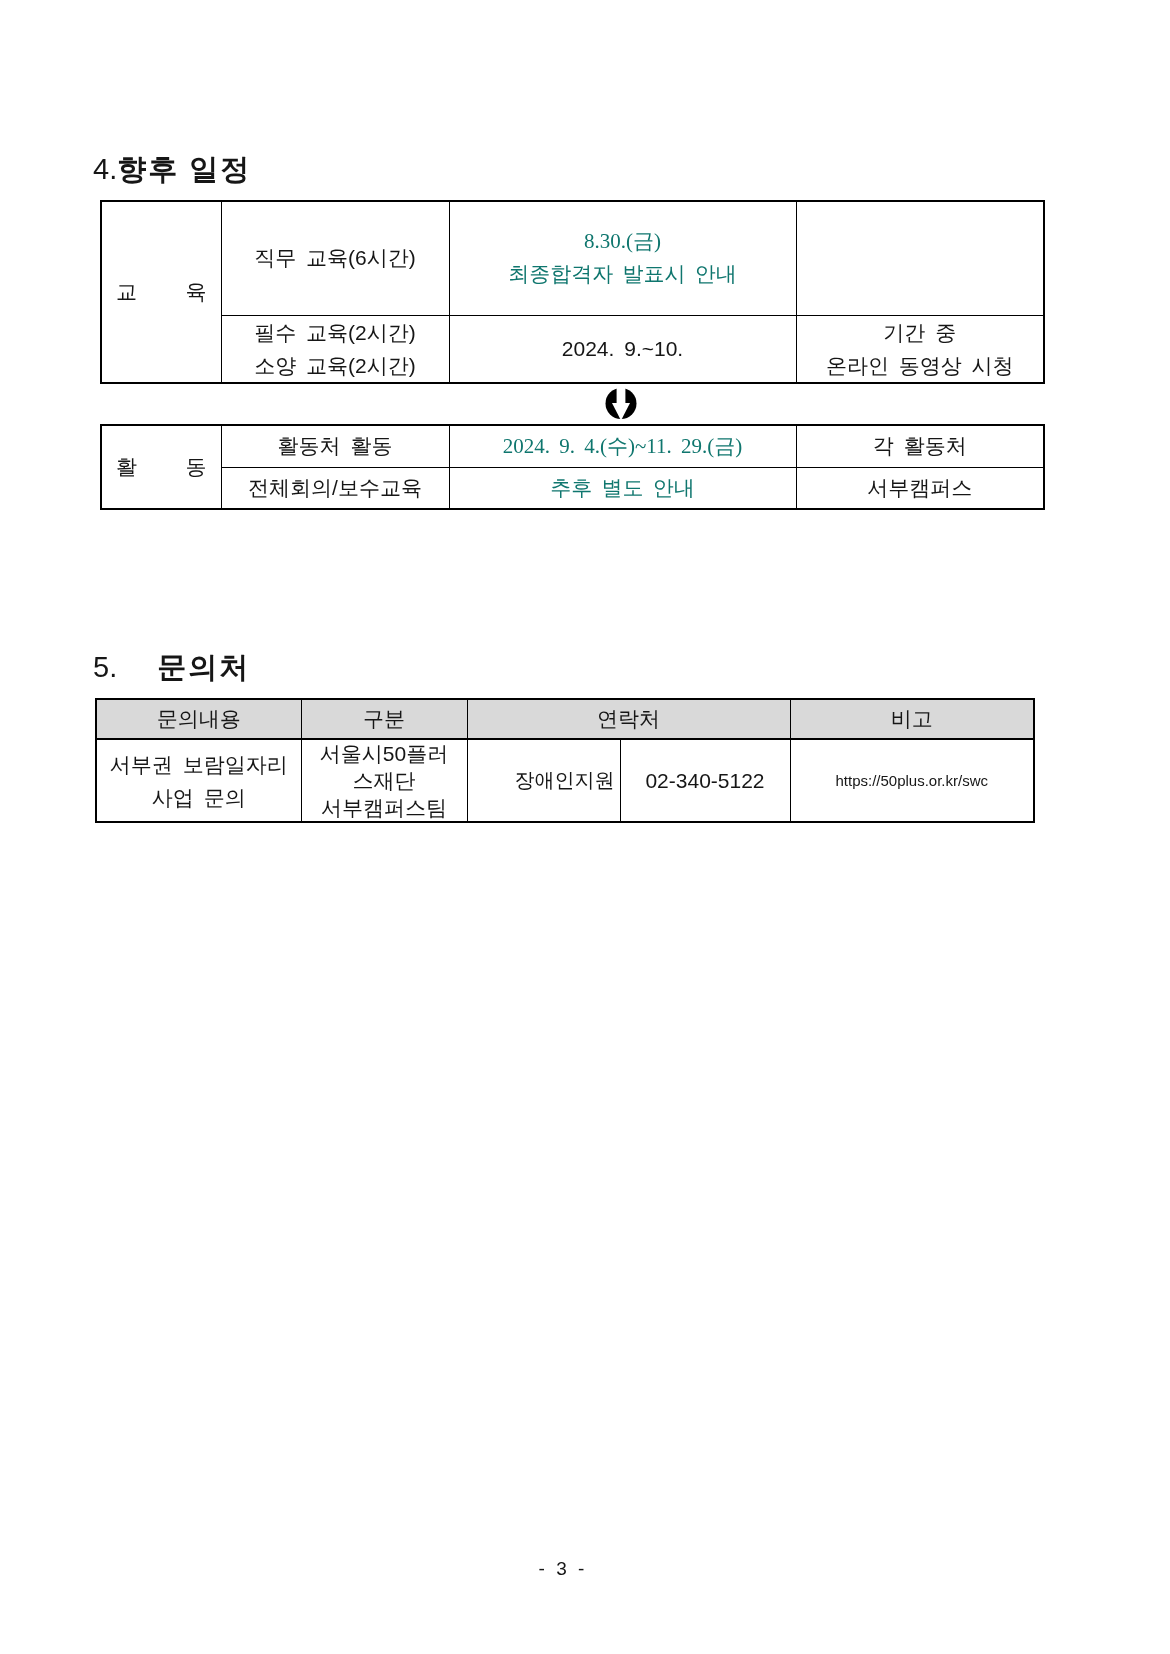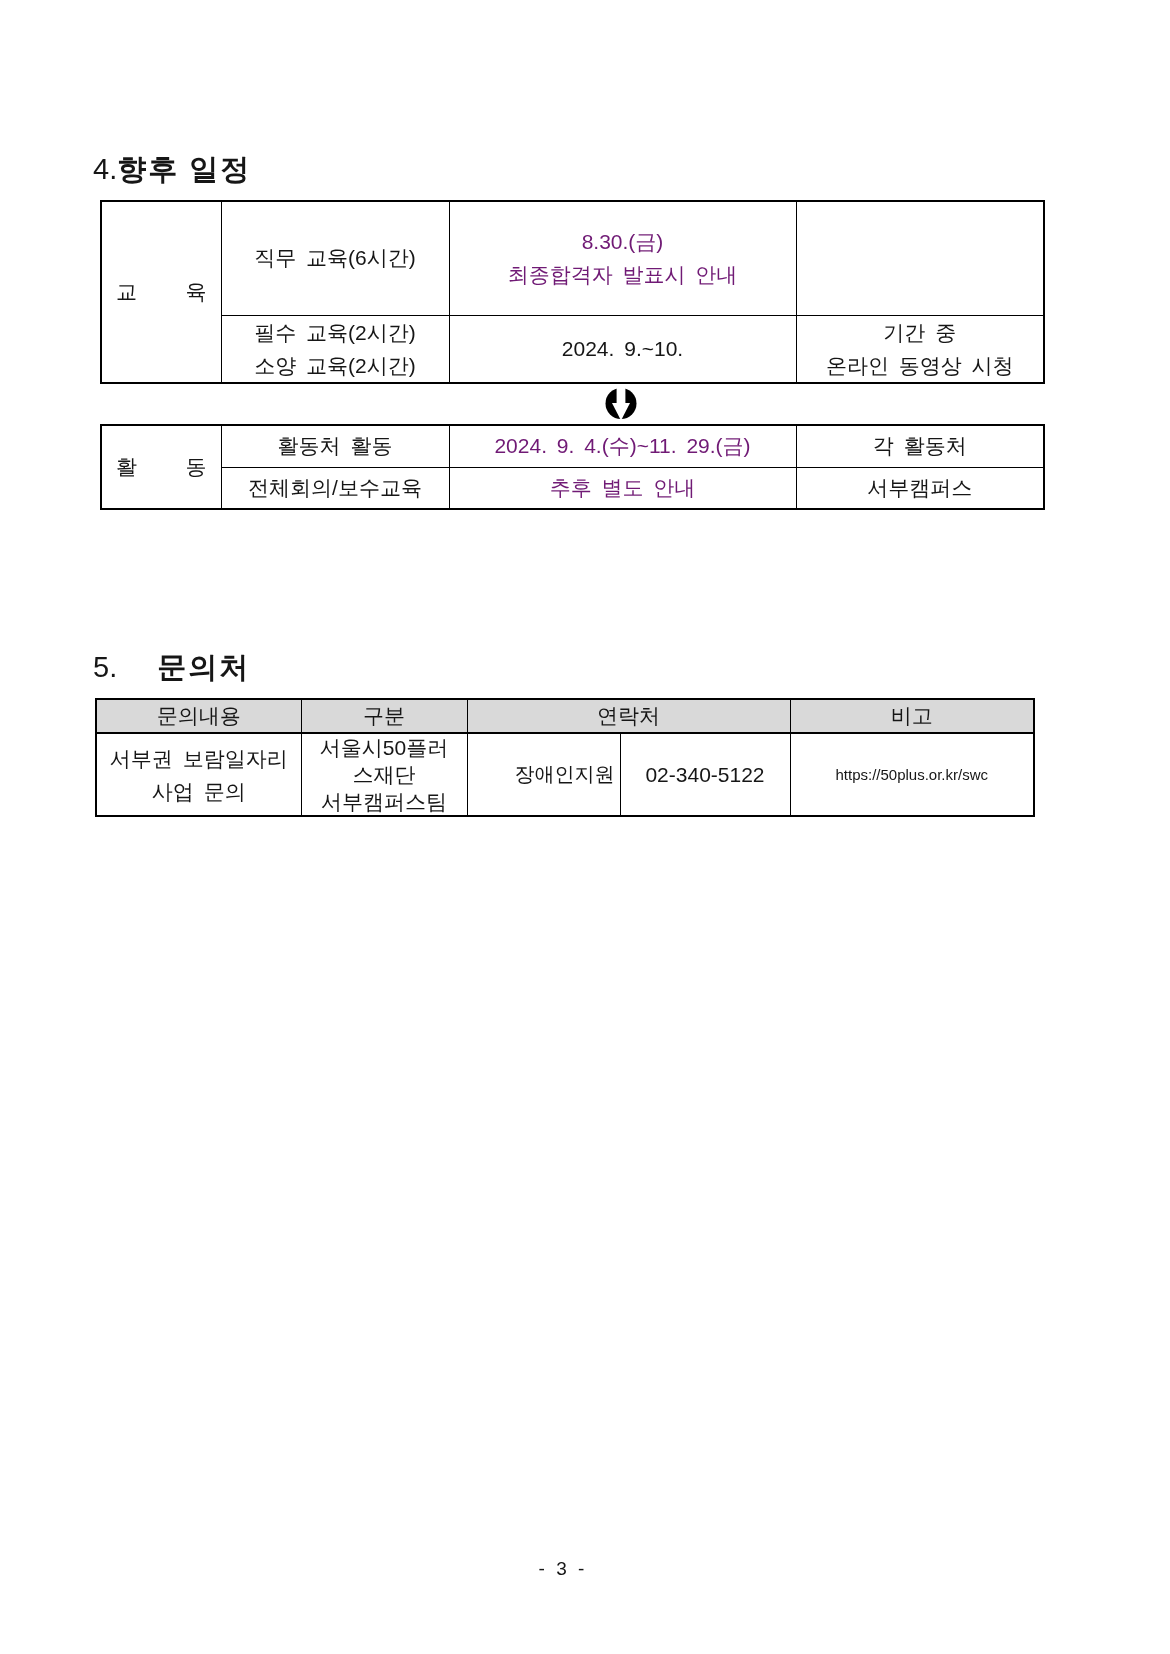--- a/index.html
+++ b/index.html
@@ -50,33 +50,33 @@
     white-space: nowrap;
   }
 
   
   .spread {
     display: flex;
     justify-content: space-between;
     padding: 0 14px;
   }
 
-  .blue { color: #701a75; }
+  .blue { color: #0f766e; font-family: Liberation Serif, serif; }
   .two-line { line-height: 33px; }
   .three-line { line-height: 27px; font-size: 20px; margin-left: 8px; }
 
   
   #edu-table  { left: 100px; top: 200px; width: 943px; }
   #edu-table tr.r1 { height: 114px; }
   #edu-table tr.r2 { height: 66px; }
   #act-table  { left: 100px; top: 424px; width: 943px; }
   #act-table tr { height: 42px; }
 
   #contact-table { left: 95px; top: 698px; width: 938px; }
-  #contact-table tr.hdr { height: 34px; }
+  #contact-table tr.hdr { height: 40px; }
   #contact-table tr.hdr th {
     background: #d9d9d9;
     font-weight: 400;
     font-size: 21px;
     border-bottom: 2px solid #000;
   }
   #contact-table tr.body { height: 82px; }
   #contact-table .url { font-size: 15px; word-spacing: 0; }
   #contact-table .field-cell { font-size: 20px; word-spacing: 1px; padding-left: 47px; }
 

